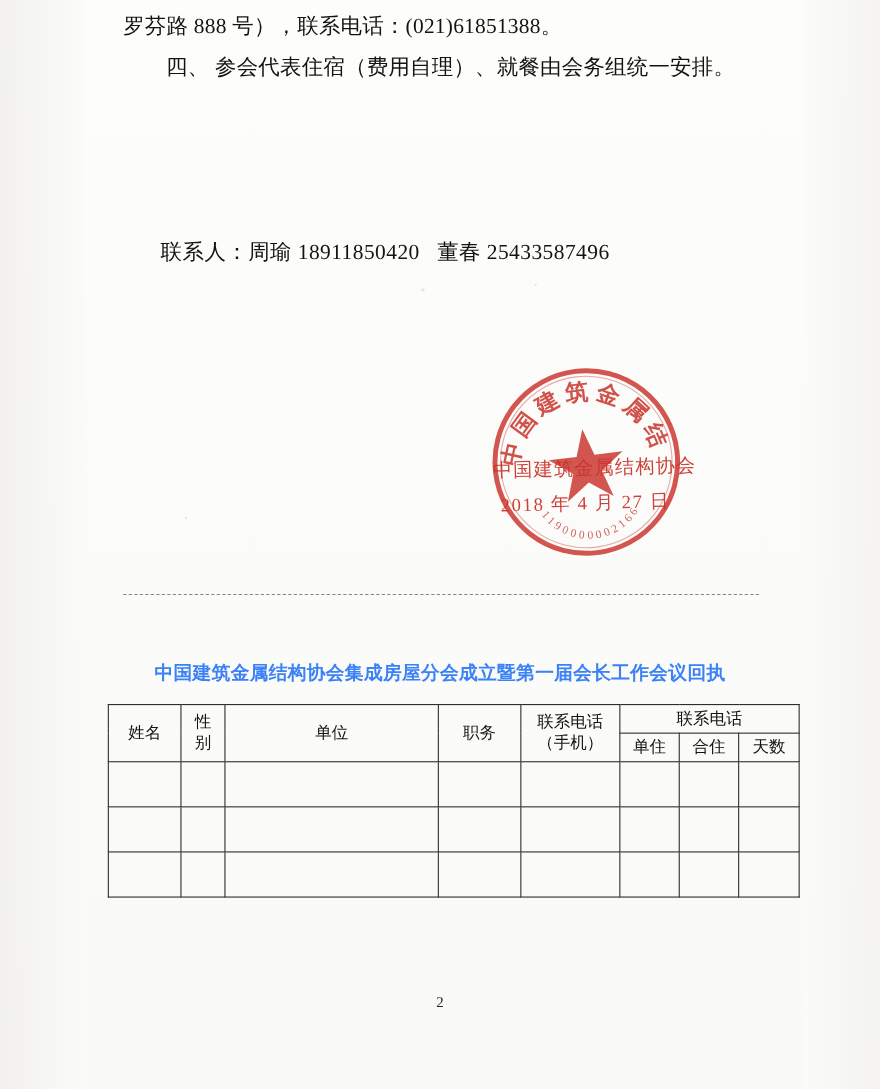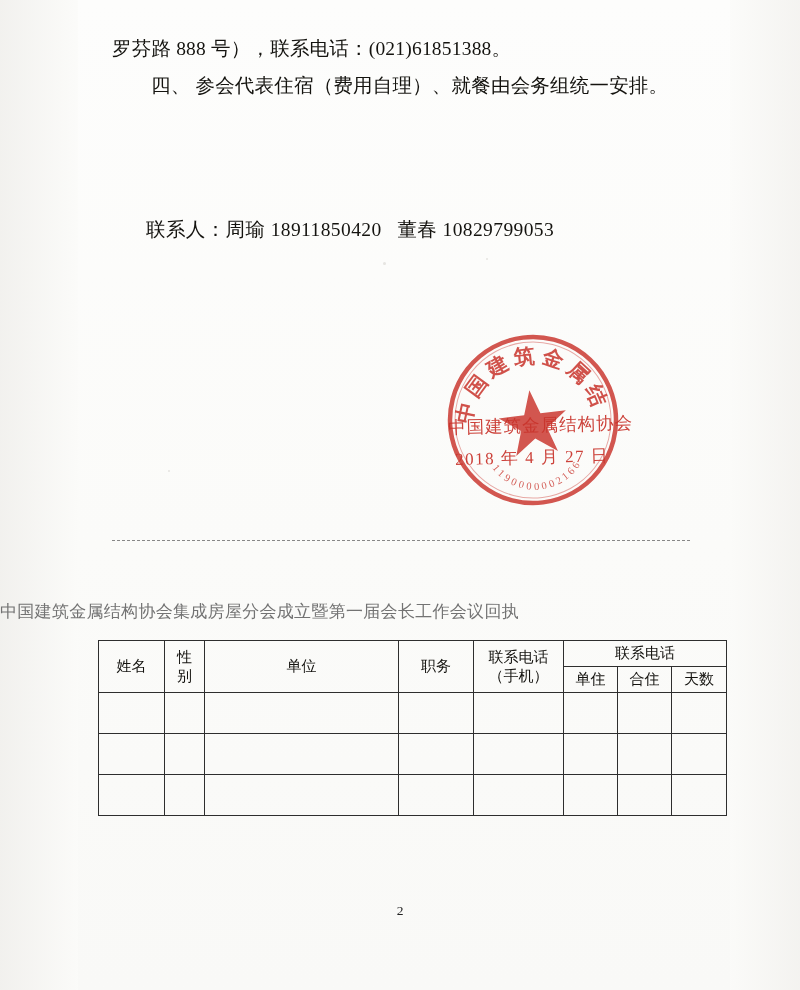--- a/index.html
+++ b/index.html
@@ -39,21 +39,20 @@
   }
   .body-text {
     position: absolute;
     left: 112px;
     right: 113px;
     top: 6px;
     font-size: 19.5px;
     line-height: 37px;
     letter-spacing: .2px;
     color: #14130f;
-    margin-top: 24px;
   }
   .body-text p {
     margin: 0;
     text-align: justify;
     text-justify: inter-ideograph;
   }
   .indent2 { text-indent: 2em; }
   .sp-top-1 { margin-top: 3px; }
   .contact-block {
     position: absolute;
@@ -108,25 +107,25 @@
     border-top: 1px dashed #6b6b6b;
     opacity: .8;
   }
 
   
   .receipt-title {
     position: absolute;
     left: 0;
     right: 0;
     top: 600px;
-    text-align: left;
+    text-align: center;
     font-size: 17px;
-    font-weight: normal;
+    font-weight: bold;
     letter-spacing: .3px;
-    color: #737373;
+    color: #3b82f6;
   }
   .receipt-table {
     position: absolute;
     left: 98px;
     top: 640px;
     width: 628px;
     border-collapse: collapse;
     table-layout: fixed;
   }
   .receipt-table td, .receipt-table th {
@@ -166,21 +165,21 @@
 <div class="page-edge-right"></div>
 
 <div class="content">
 
   <div class="body-text">
     <p>罗芬路 888 号），联系电话：(021)61851388。</p>
     <p class="indent2 sp-top-1">四、 参会代表住宿（费用自理）、就餐由会务组统一安排。</p>
   </div>
 
   <div class="contact-block">
-    <div class="row mono-ish">联系人：周瑜 18911850420   董春 10829799053</div>
+    <div class="row mono-ish">联系人：周瑜 18911850420   董春 25433587496</div>
   </div>
 
   <div class="seal">
     <svg width="174" height="174" viewBox="0 0 174 174" xmlns="http://www.w3.org/2000/svg">
       <defs>
         <path id="arcpath" d="M 25,92 A 62,62 0 0 1 149,92" fill="none"></path>
         <path id="arcpath2" d="M 34,104 A 53,53 0 0 0 140,104" fill="none"></path>
       </defs>
       <circle cx="87" cy="87" r="83" fill="none" stroke="#c9342c" stroke-width="4.5" opacity="0.9"></circle>
       <circle cx="87" cy="87" r="78" fill="none" stroke="#c9342c" stroke-width="1" opacity="0.45"></circle>

